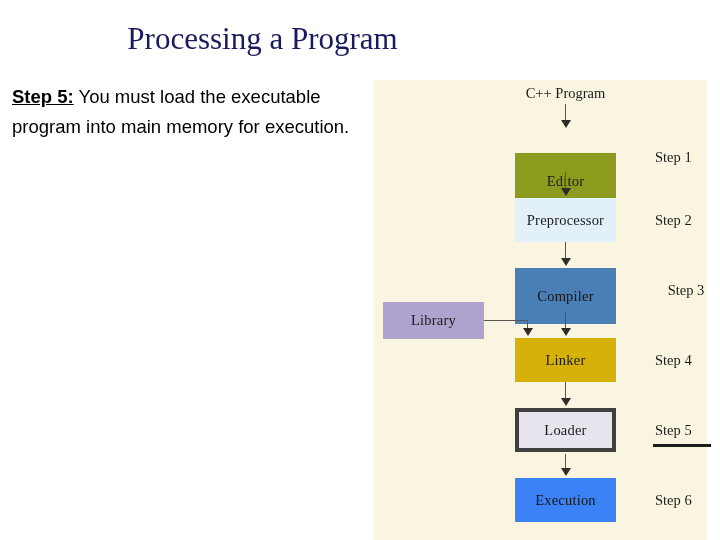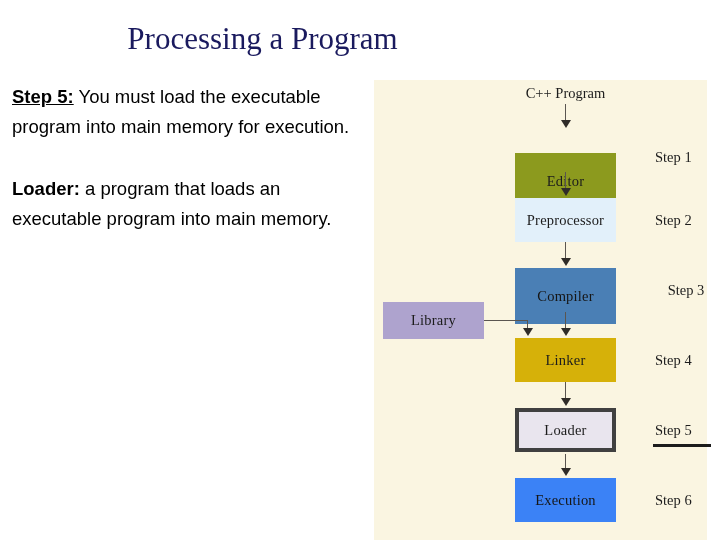--- a/index.html
+++ b/index.html
@@ -159,21 +159,20 @@
 </head>
 <body>
 
 <div id="slide">
 
   <div id="slide-title">Processing a Program</div>
 
   <div id="body-text">
     <p><span class="lead-bold-underline">Step 5:</span><span> You must load the executable program into main memory for execution.</span></p>
     <div class="para-gap"></div>
-    <p><span class="lead-bold">Loader:</span><span> a program that loads an executable program into main memory.</span></p>
   </div>
 
   <div id="diagram-panel">
 
     <div id="label-source">C++ Program</div>
 
     <div class="arrow-line" id="arr1-line"></div>
     <div class="arrow-head" id="arr1-head"></div>
 
     <div class="dg-box" id="box-editor">Editor</div>

